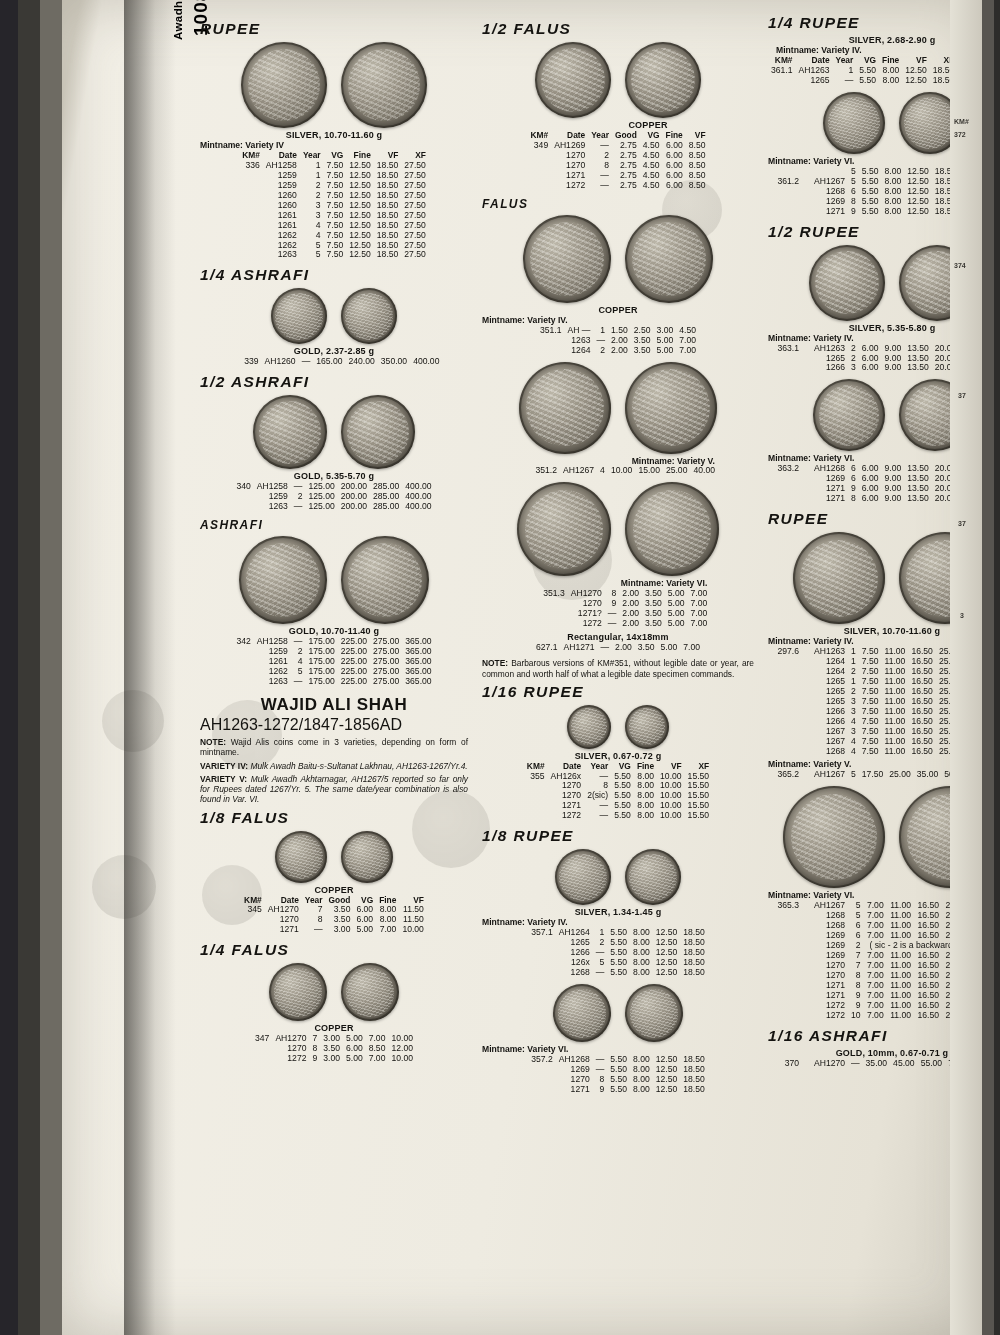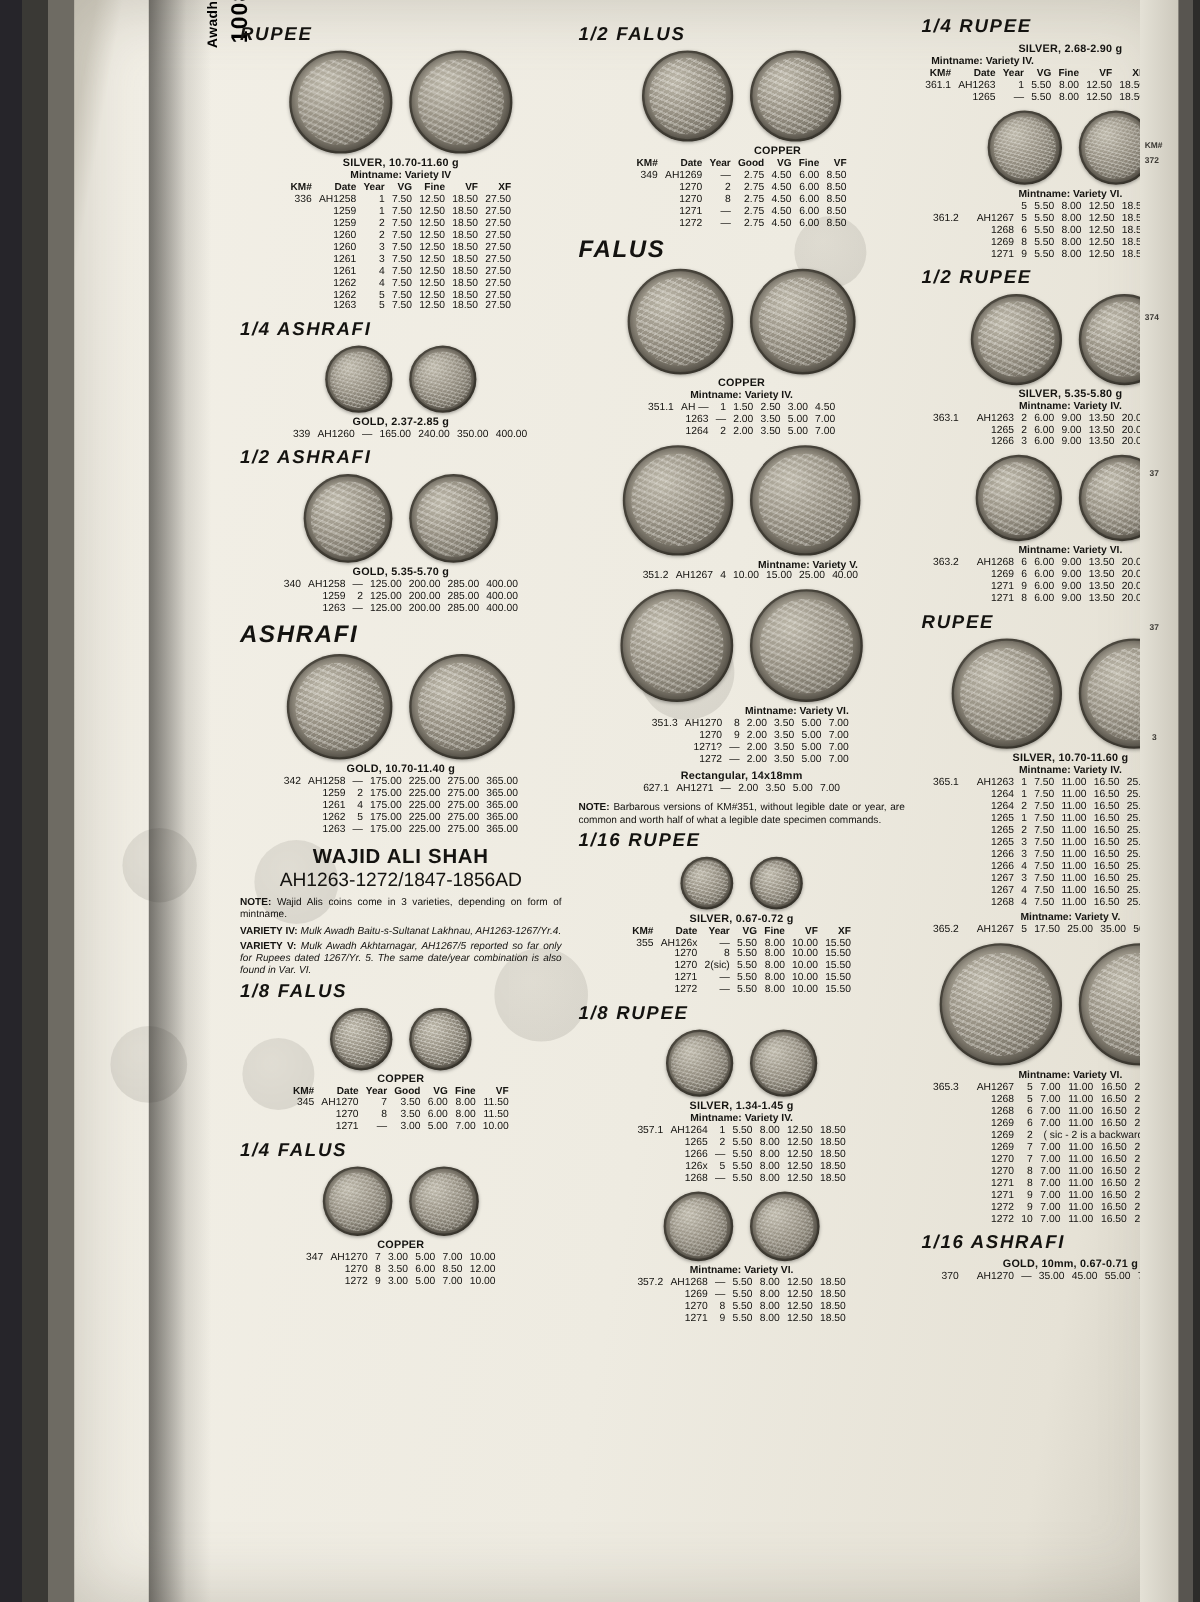--- a/index.html
+++ b/index.html
@@ -60,29 +60,29 @@
   .pageno{
     position:absolute;left:128px;top:36px;
     transform:rotate(-90deg);transform-origin:left top;
     white-space:nowrap;font-size:19px;font-weight:bold;letter-spacing:1px;
   }
   .denom{
     text-align:left;font-weight:bold;font-size:15.5px;letter-spacing:1.4px;
     margin:4px 0 3px 0;
     font-style:italic;
   }
-  .denom.big{font-size:20px;}
+  .denom.big{font-size:12px;}
   .ruler{
     text-align:center;font-weight:bold;font-size:14.5px;letter-spacing:.6px;margin:6px 0 1px;
   }
   .metal{
     text-align:center;font-weight:bold;font-size:9px;margin:1px 0 0;letter-spacing:.2px;
   }
   .mint{
-    text-align:center;font-weight:bold;font-size:8.6px;margin:0;
+    font-weight:bold;font-size:8.6px;margin:0;
   }
   .note{
     font-size:8.4px;line-height:1.22;text-align:justify;margin:3px 0;
   }
   .note b{font-weight:bold;}
   .note i{font-style:italic;}
   table.tbl{
     border-collapse:collapse;font-size:8.6px;margin:1px 0 2px;
     font-family:"Liberation Sans", sans-serif;
   }
@@ -1052,21 +1052,21 @@
       <div class="coinrow">
         <div class="coin" style="width:92px;height:92px;"></div>
         <div class="coin" style="width:92px;height:92px;"></div>
       </div>
       <div class="metal">SILVER, 10.70-11.60 g</div>
       <div class="mint">Mintname: Variety IV.</div>
       <div class="tblwrap" style="justify-content:flex-start;">
           <table class="tbl">
         <tbody>
               <tr>
-                <td class="l" style="width:28px">365.1</td>
+                <td class="l" style="width:28px">297.6</td>
                 <td class="l" style="width:40px">AH1263</td>
                 <td class="c">1</td>
                 <td>7.50</td>
                 <td>11.00</td>
                 <td>16.50</td>
                 <td>25.00</td>
               </tr>
         <tr>
                 <td class="l"></td>
                 <td class="l">1264</td>

